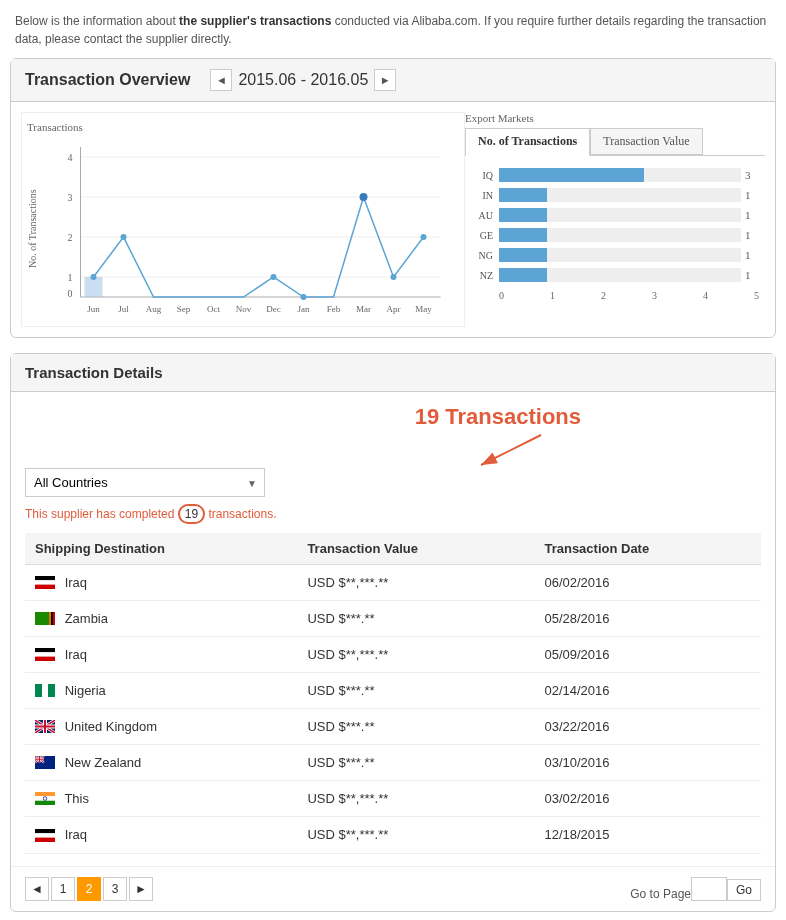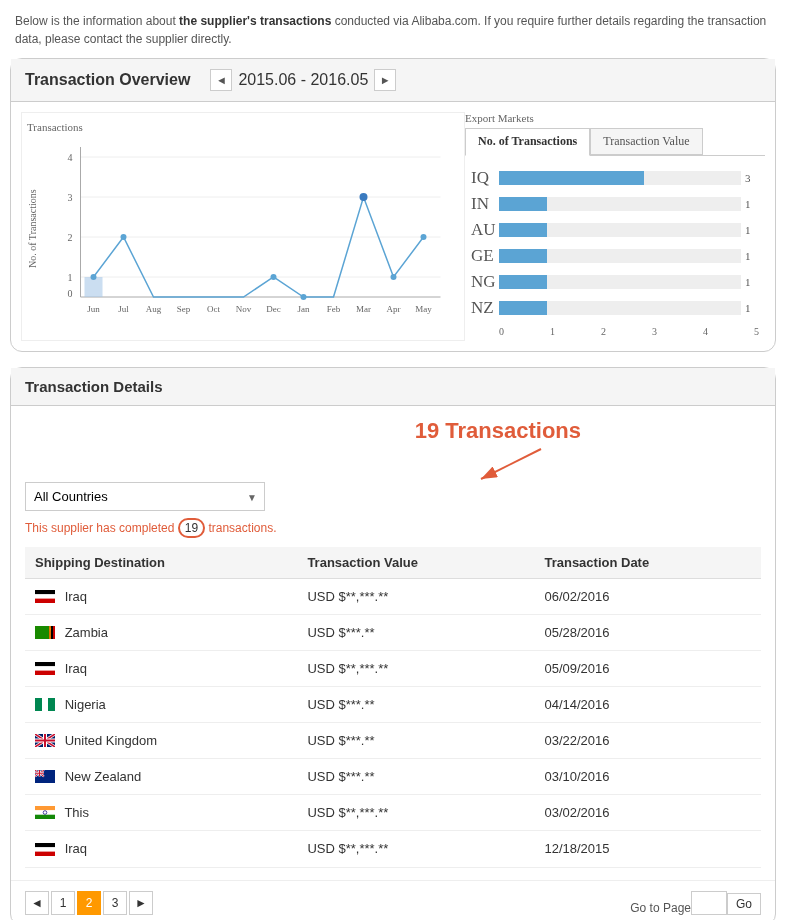--- a/index.html
+++ b/index.html
@@ -1,21 +1,21 @@
 <!DOCTYPE html>
 <html><head>
   <meta charset="utf-8">
   <style>
     * { box-sizing: border-box; margin: 0; padding: 0; }
     body { font-family: Arial, sans-serif; font-size: 13px; color: #333; background: #fff; width: 786px; }
 
     .top-info { padding: 12px 15px 10px; font-size: 12px; color: #555; line-height: 1.5; }
     .top-info strong { color: #333; }
 
-    .section-box { border: 1px solid #ccc; margin: 0 10px 15px; border-radius: 12px; }
+    .section-box { border: 1px solid #ccc; margin: 0 10px 15px; border-radius: 6px; }
 
     
     .overview-header { background: #f5f5f5; border-bottom: 1px solid #ccc; padding: 10px 14px; display: flex; align-items: center; gap: 10px; }
     .overview-title { font-size: 16px; font-weight: bold; color: #333; }
     .date-nav { display: flex; align-items: center; gap: 6px; margin-left: 10px; }
     .nav-btn { border: 1px solid #ccc; background: #fff; cursor: pointer; width: 22px; height: 22px; display: flex; align-items: center; justify-content: center; font-size: 11px; color: #555; }
     .date-range { font-size: 16px; color: #333; }
 
     .overview-body { display: flex; padding: 10px; gap: 0; font-family: Liberation Serif, serif; }
 
@@ -28,21 +28,21 @@
     .svg-chart { width: 100%; height: 180px; }
 
     
     .export-markets { width: 300px; }
     .export-title { font-size: 11px; color: #666; margin-bottom: 4px; }
     .export-tabs { display: flex; border-bottom: 1px solid #ccc; margin-bottom: 8px; }
     .export-tab { padding: 5px 12px; font-size: 12px; cursor: pointer; border: 1px solid #ccc; background: #f5f5f5; color: #555; }
     .export-tab.active { background: #fff; border-bottom: 1px solid #fff; color: #333; font-weight: bold; margin-bottom: -1px; }
     .bar-chart-area { padding: 4px 6px; }
     .bar-row { display: flex; align-items: center; margin-bottom: 6px; }
-    .bar-label { width: 22px; font-size: 17px; color: #555; text-align: left; margin-right: 6px; }
+    .bar-label { width: 22px; font-size: 10px; color: #555; text-align: right; margin-right: 6px; }
     .bar-track { flex: 1; height: 14px; background: #eee; position: relative; }
     .bar-fill { height: 100%; background: #5ba4d4; }
     .bar-value { font-size: 11px; color: #555; margin-left: 4px; width: 14px; }
     .bar-x-axis { display: flex; justify-content: space-between; padding: 2px 0 0 28px; font-size: 10px; color: #666; }
 
     
     .details-header { background: #f5f5f5; border-bottom: 1px solid #ccc; padding: 10px 14px; }
     .details-title { font-size: 15px; font-weight: bold; color: #333; }
 
     .details-body { padding: 12px 14px; }
@@ -289,21 +289,21 @@
           <tr>
     <td>
       <span class="flag"><svg width="20" height="13" viewBox="0 0 20 13">
                   <rect width="7" height="13" fill="#008751"></rect>
                   <rect x="7" width="6" height="13" fill="#fff"></rect>
                   <rect x="13" width="7" height="13" fill="#008751"></rect>
                 </svg></span>
       <span>Nigeria</span>
     </td>
     <td>USD $***.**</td>
-    <td>04/14/2016</td>
+    <td>02/14/2016</td>
   </tr>
           <tr>
     <td>
       <span class="flag"><svg width="20" height="13" viewBox="0 0 20 13">
                   <rect width="20" height="13" fill="#012169"></rect>
                   <line x1="0" y1="0" x2="20" y2="13" stroke="#fff" stroke-width="3"></line>
                   <line x1="20" y1="0" x2="0" y2="13" stroke="#fff" stroke-width="3"></line>
                   <line x1="0" y1="0" x2="20" y2="13" stroke="#c8102e" stroke-width="1.5"></line>
                   <line x1="20" y1="0" x2="0" y2="13" stroke="#c8102e" stroke-width="1.5"></line>
                   <rect x="8" y="0" width="4" height="13" fill="#fff"></rect>

